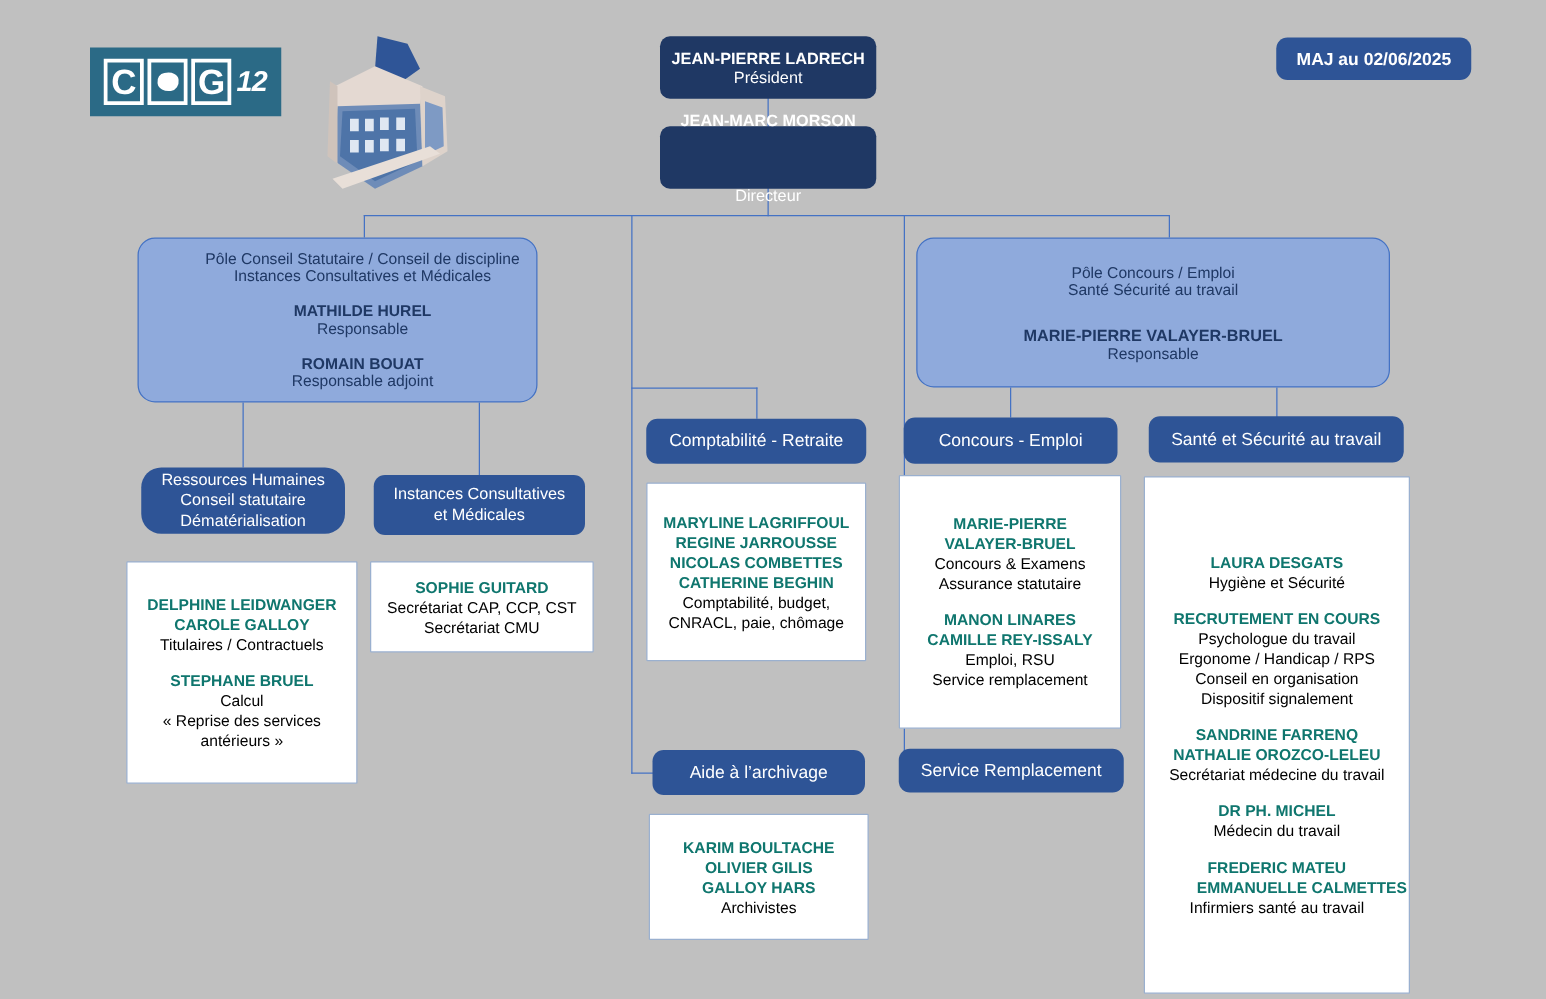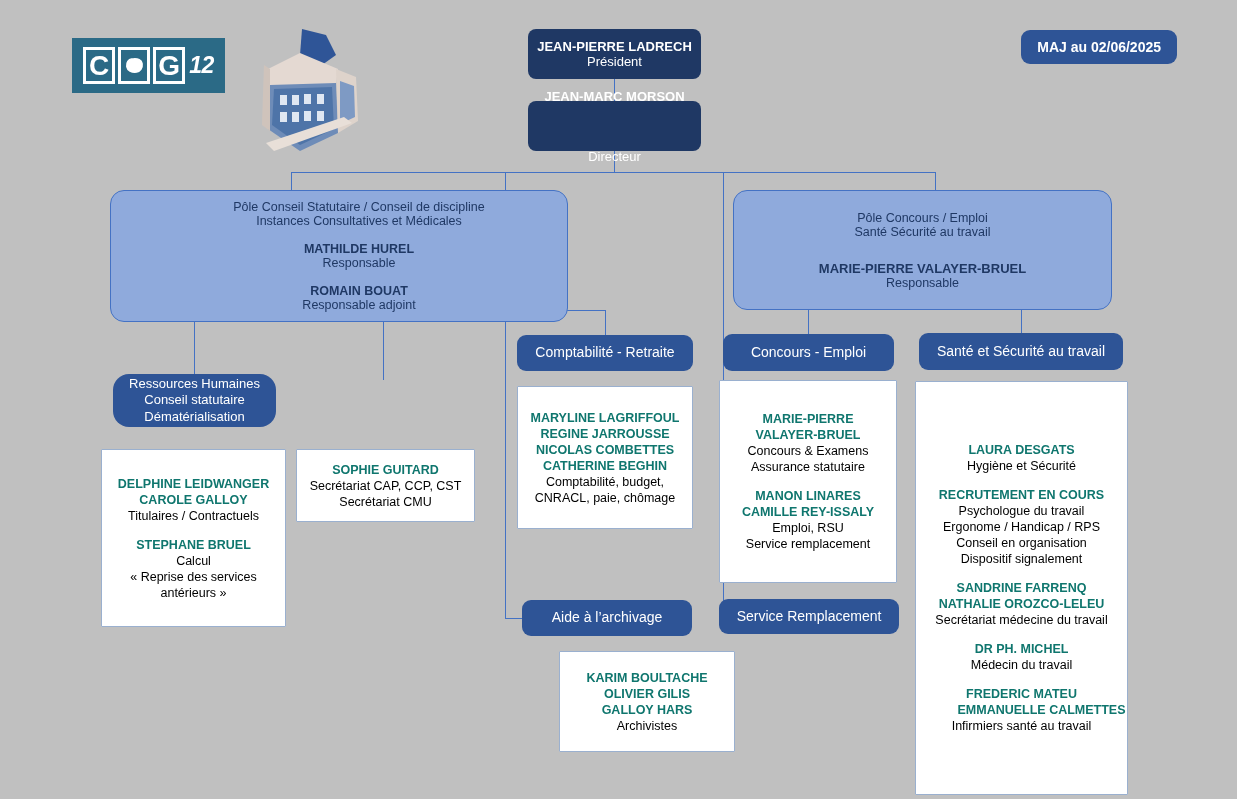--- a/index.html
+++ b/index.html
@@ -200,21 +200,21 @@
   <div class="box box-navy" style="left:528px; top:29px; width:173px; height:50px;">
     <div class="nm" style="font-size:13px;">JEAN-PIERRE LADRECH</div>
     <div style="font-size:13px;">Président</div>
   </div>
 
   <div class="box box-navy" style="left:528px; top:101px; width:173px; height:50px;gap:45px;">
     <div class="nm" style="font-size:13px;">JEAN-MARC MORSON</div>
     <div style="font-size:13px;">Directeur</div>
   </div>
 
-  <div class="box box-light" style="left:110px; top:190px; width:458px; height:132px;padding-left:40px;">
+  <div class="box box-light" style="left:110px; top:190px; width:320px; height:132px;padding-left:40px;">
     <div style="font-size:12.5px;">Pôle Conseil Statutaire / Conseil de discipline</div>
     <div style="font-size:12.5px;">Instances Consultatives et Médicales</div>
     <div class="spacer"></div>
     <div class="nm" style="font-size:12.5px;">MATHILDE HUREL</div>
     <div style="font-size:12.5px;">Responsable</div>
     <div class="spacer"></div>
     <div class="nm" style="font-size:12.5px;">ROMAIN BOUAT</div>
     <div style="font-size:12.5px;">Responsable adjoint</div>
   </div>
 
@@ -227,20 +227,26 @@
   </div>
 
   <div class="box box-blue" style="left:113px; top:374px; width:163px; height:53px;border-radius:16px;">
     <div class="units-header" style="font-size:13px;">
         <div class="ln">Ressources Humaines</div>
         <div class="ln">Conseil statutaire</div>
         <div class="ln">Dématérialisation</div>
       </div>
   </div>
 
+  <div class="box box-blue" style="left:299px; top:380px; width:169px; height:48px;">
+    <div class="units-header" style="font-size:13px;">
+        <div class="ln">Instances Consultatives</div>
+        <div class="ln">et Médicales</div>
+      </div>
+  </div>
 
   <div class="box box-blue" style="left:517px; top:335px; width:176px; height:36px;">
     <div class="units-header" style="font-size:14px;">
         <div class="ln">Comptabilité - Retraite</div>
       </div>
   </div>
 
   <div class="box box-blue" style="left:522px; top:600px; width:170px; height:36px;">
     <div class="units-header" style="font-size:14px;">
         <div class="ln">Aide à l’archivage</div>
@@ -290,21 +296,21 @@
     <div class="units-detail">
         <div class="ln name-blue" style="font-size: 12.5px;">MARYLINE LAGRIFFOUL</div>
         <div class="ln name-blue" style="font-size: 12.5px;">REGINE JARROUSSE</div>
         <div class="ln name-blue" style="font-size: 12.5px;">NICOLAS COMBETTES</div>
         <div class="ln name-blue" style="font-size: 12.5px;">CATHERINE BEGHIN</div>
         <div class="ln " style="font-size: 12.5px;">Comptabilité, budget,</div>
         <div class="ln " style="font-size: 12.5px;">CNRACL, paie, chômage</div>
       </div>
   </div>
 
-  <div class="box box-white" style="left:519px; top:651px; width:176px; height:101px;margin-left:40px;">
+  <div class="box box-white" style="left:519px; top:651px; width:176px; height:101px;">
     <div class="units-detail">
         <div class="ln name-blue" style="font-size: 12.5px;">KARIM BOULTACHE</div>
         <div class="ln name-blue" style="font-size: 12.5px;">OLIVIER GILIS</div>
         <div class="ln name-blue" style="font-size: 12.5px;">GALLOY HARS</div>
         <div class="ln " style="font-size: 12.5px;">Archivistes</div>
       </div>
   </div>
 
   <div class="box box-white" style="left:719px; top:380px; width:178px; height:203px;">
     <div class="units-detail">

